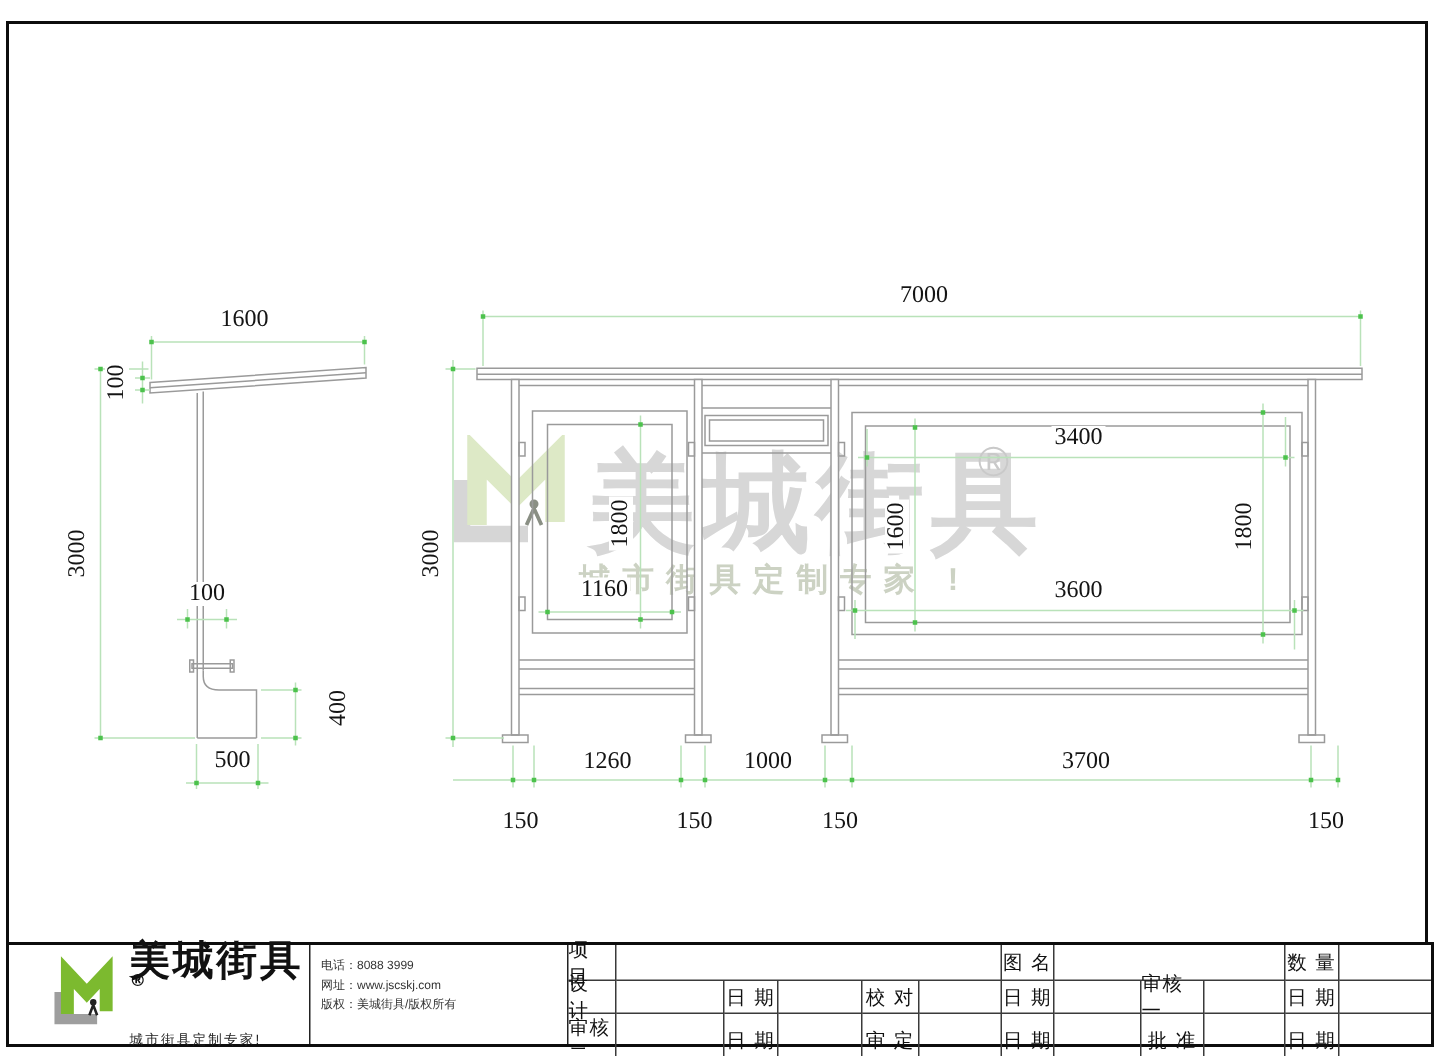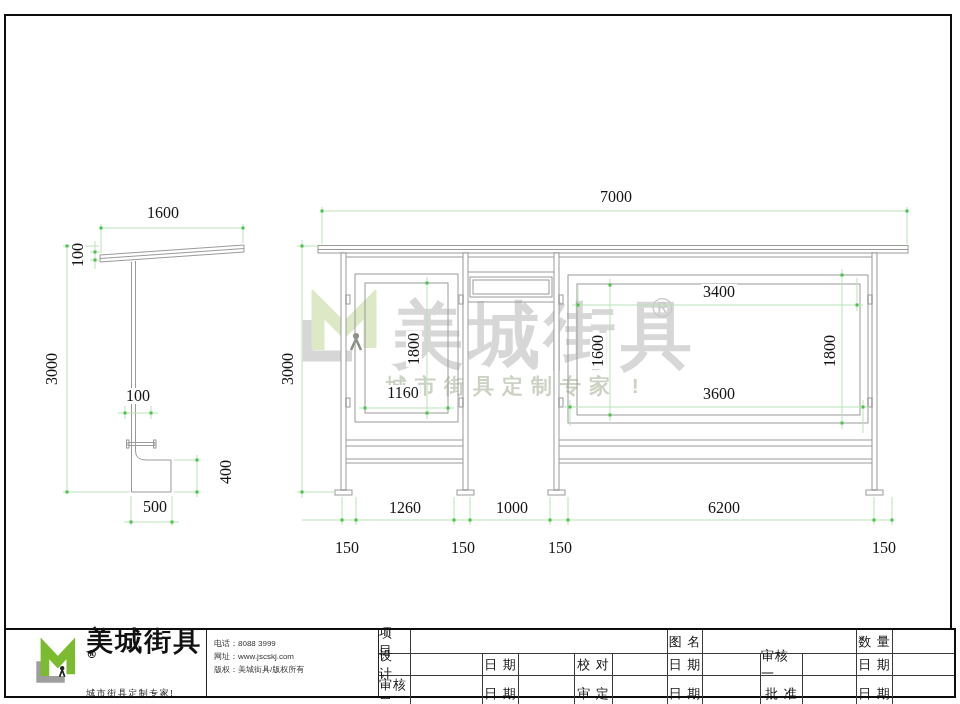--- a/index.html
+++ b/index.html
@@ -215,21 +215,21 @@
   <div class="dim" style="left:616px;top:197px;">7000</div>
   <div class="dim rot" style="left:288px;top:369px;">3000</div>
   <div class="dim rot" style="left:414px;top:349px;">1800</div>
   <div class="dim" style="left:403px;top:393px;">1160</div>
   <div class="dim" style="left:719px;top:292px;">3400</div>
   <div class="dim rot" style="left:598px;top:351px;">1600</div>
   <div class="dim rot" style="left:830px;top:351px;">1800</div>
   <div class="dim" style="left:719px;top:394px;">3600</div>
   <div class="dim" style="left:405px;top:508px;">1260</div>
   <div class="dim" style="left:512px;top:508px;">1000</div>
-  <div class="dim" style="left:724px;top:508px;">6200</div>
+  <div class="dim" style="left:724px;top:508px;">3700</div>
   <div class="dim" style="left:347px;top:548px;">150</div>
   <div class="dim" style="left:463px;top:548px;">150</div>
   <div class="dim" style="left:560px;top:548px;">150</div>
   <div class="dim" style="left:884px;top:548px;">150</div>
 
   <div class="tblock">
     <div class="tb-logo">
       <svg width="52" height="52" viewBox="0 0 56 56">
         <path d="M9,26 L9,47 L38,47" stroke="#9e9e9e" stroke-width="8" fill="none"></path>
         <path d="M15,43 L15,11 L30,27 L45,11 L45,41" stroke="#7cba2f" stroke-width="10" fill="none" stroke-linejoin="miter"></path>

